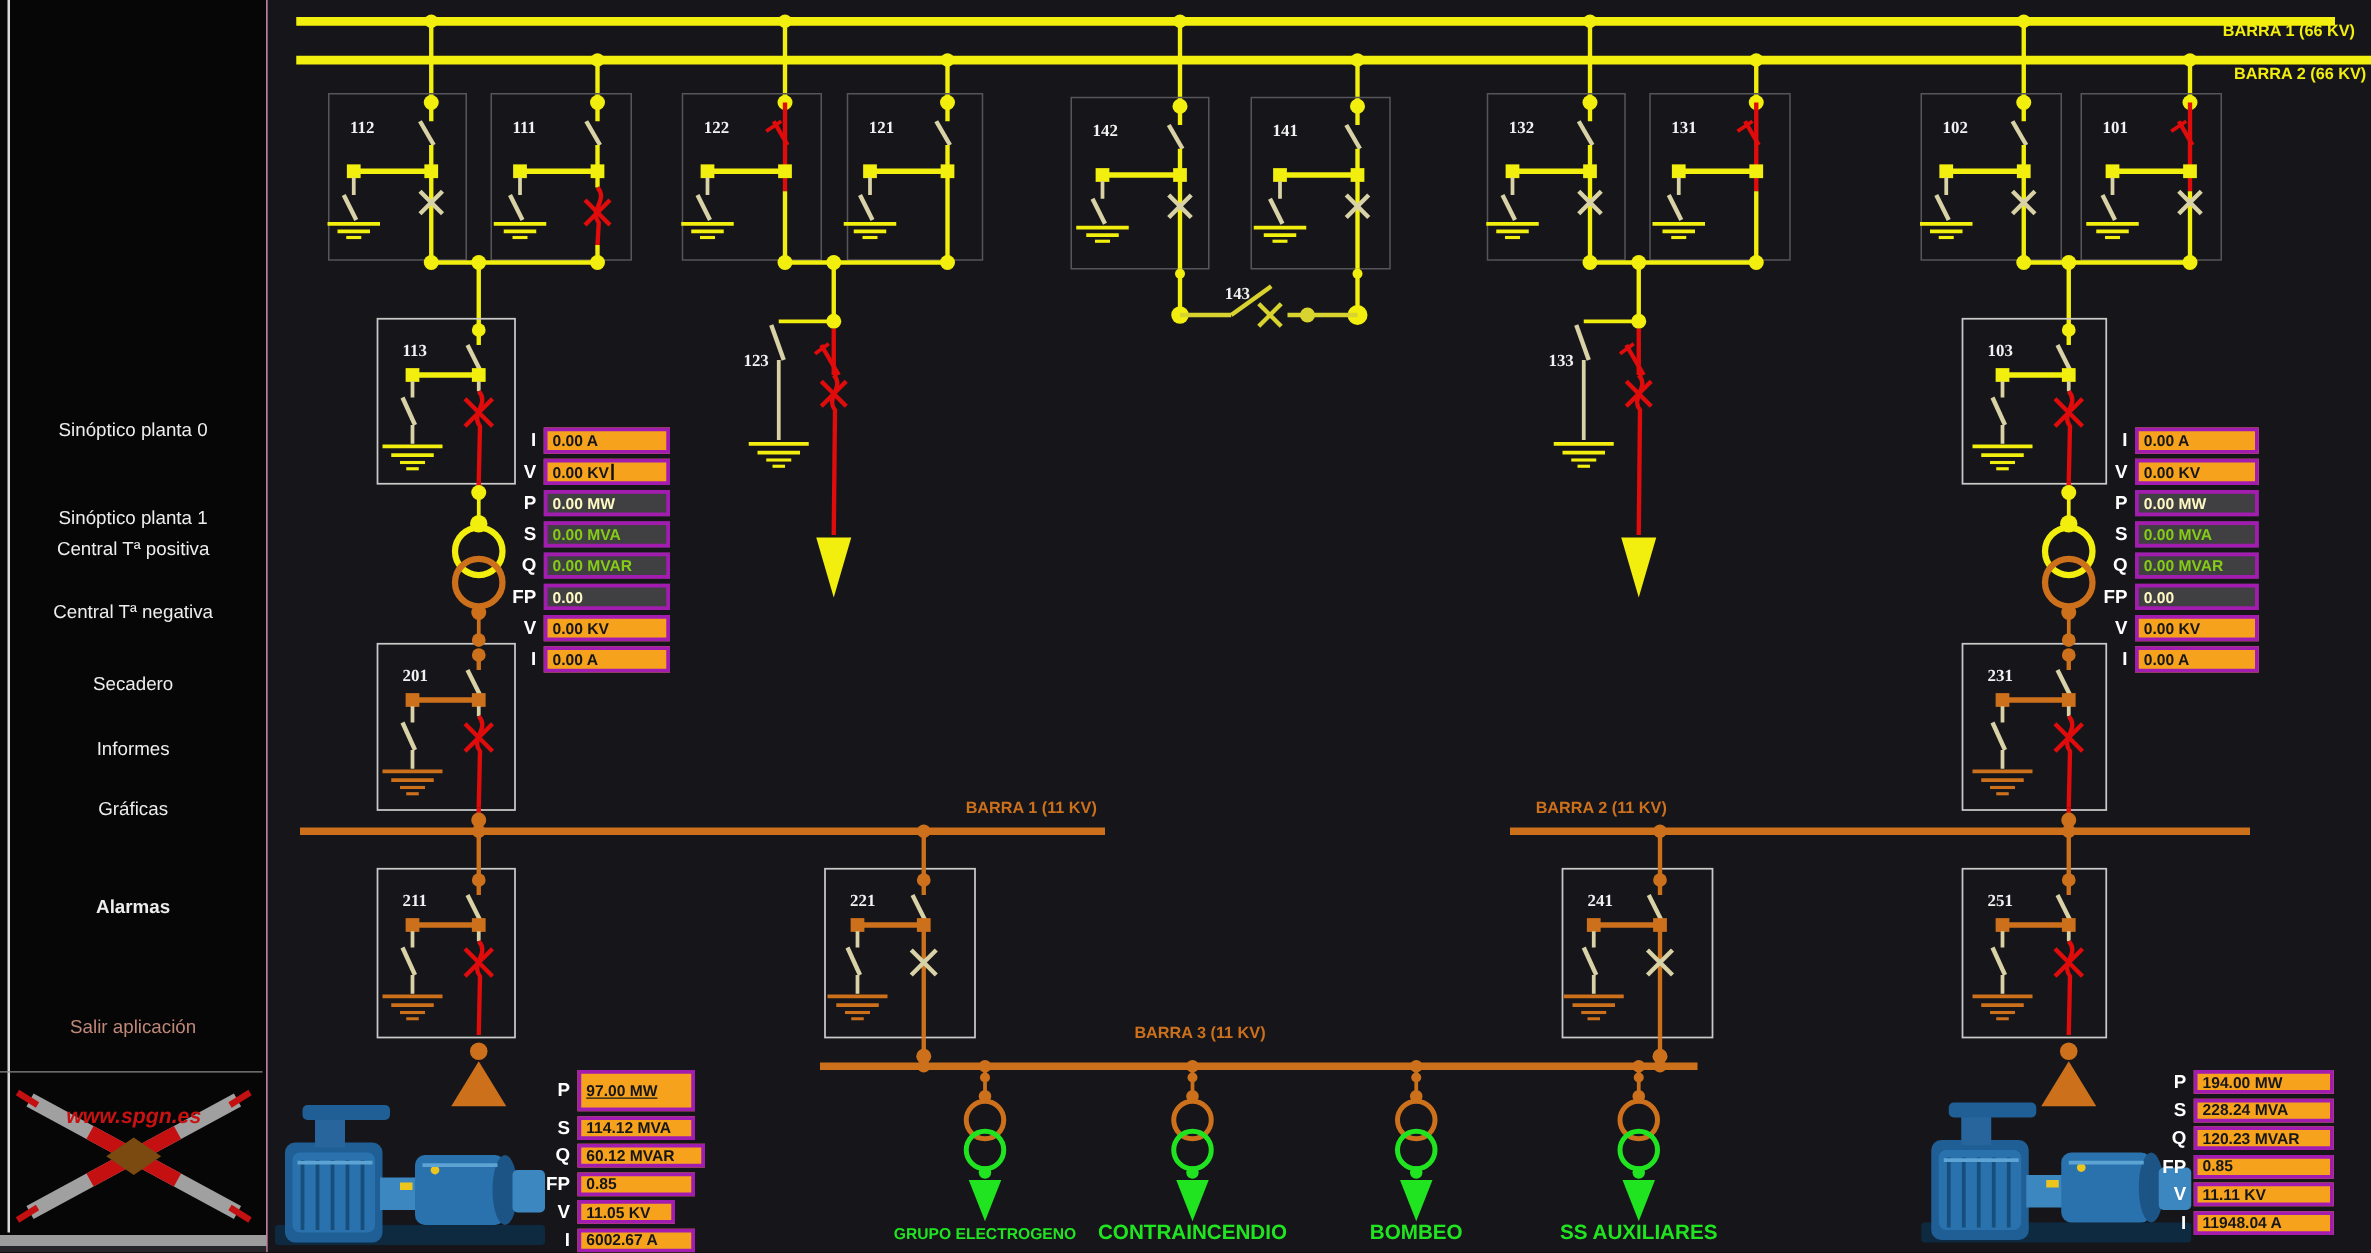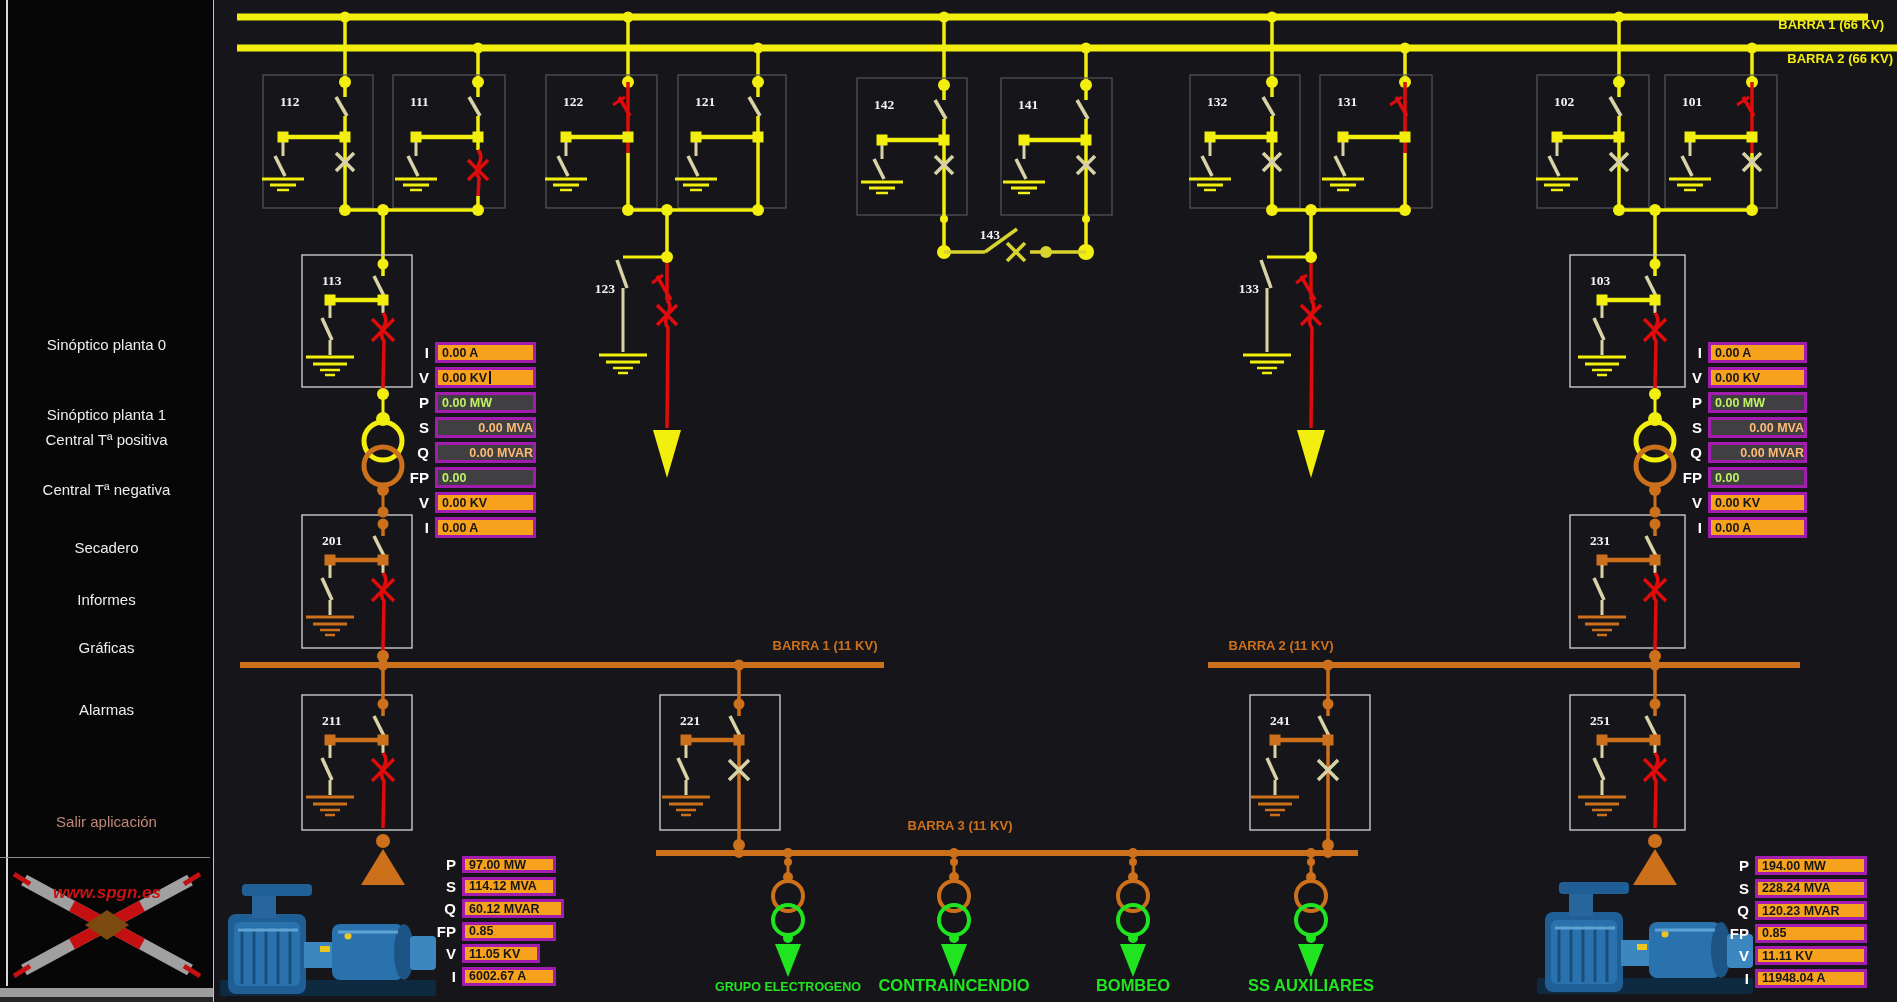--- a/index.html
+++ b/index.html
@@ -16,22 +16,22 @@
   #logo-strip{position:absolute;left:0;top:988px;width:213px;height:9px;background:#9c9c9c;}
   #logo-strip2{position:absolute;left:0;top:997px;width:213px;height:5px;background:#26262a;}
   #logo-topline{position:absolute;left:0;top:857px;width:210px;height:1px;background:#8a8a8a;}
   .mpanel{position:absolute;}
   .mrow{display:flex;align-items:center;}
   .mlabel{color:#ffffff;font-weight:700;font-size:15px;text-align:right;margin-right:6px;
           font-family:"Liberation Sans",sans-serif;}
   .mbox{display:flex;align-items:center;padding-left:4px;font-size:12.5px;font-weight:700;
         box-sizing:border-box;border:3px solid #a21caf;white-space:nowrap;overflow:hidden;}
   .v-orange{background:#f7a21c;color:#161616;}
-  .v-dark-yellow{background:#404042;color:#bef264;}
-  .v-dark-gray{background:#404042;color:#fdba74;justify-content:flex-end;}
+  .v-dark-yellow{background:#404042;color:#fef9c3;}
+  .v-dark-gray{background:#404042;color:#84cc16;}
   .caret{display:inline-block;width:2px;height:13px;background:#111;margin-left:2px;}
 </style>
 </head>
 <body>
 
 <div id="app">
   <svg id="schematic" width="1897" height="1002" viewBox="0 0 1897 1002">
       <line x1="237" y1="17" x2="1868" y2="17" stroke="#f2ee0d" stroke-width="7"></line>
       <line x1="237" y1="48" x2="1897" y2="48" stroke="#f2ee0d" stroke-width="7"></line>
       <text x="1884" y="29" fill="#f2ee0d" font-size="13" font-family="&quot;Liberation Sans&quot;,sans-serif" font-weight="700" text-anchor="end">BARRA 1 (66 KV)</text>
@@ -638,21 +638,21 @@
   <div id="sidebar">
     <div class="sideline"></div>
     <div id="menu">
         <div class="menu-item" style="top: 334px;">Sinóptico planta 0</div>
         <div class="menu-item" style="top: 404px;">Sinóptico planta 1</div>
         <div class="menu-item" style="top: 429px;">Central Tª positiva</div>
         <div class="menu-item" style="top: 479px;">Central Tª negativa</div>
         <div class="menu-item" style="top: 537px;">Secadero</div>
         <div class="menu-item" style="top: 589px;">Informes</div>
         <div class="menu-item" style="top: 637px;">Gráficas</div>
-        <div class="menu-item" style="top: 699px;">Alarmas</div>
+        <div class="menu-item" style="top: 715px; font-weight: bold;">Alarmas</div>
       </div>
     <div id="exit-btn" style="top:811px;">Salir aplicación</div>
     <div id="logo-topline"></div>
     <svg id="logo" width="198" height="120" viewBox="0 0 198 120" style="position:absolute;left:8px;top:866px;">
       <line x1="16" y1="104" x2="182" y2="14" stroke="#a0a0a0" stroke-width="12"></line>
       <line x1="16" y1="14" x2="182" y2="104" stroke="#a0a0a0" stroke-width="12"></line>
       <line x1="64" y1="78" x2="134" y2="40" stroke="#c41010" stroke-width="12"></line>
       <line x1="64" y1="40" x2="134" y2="78" stroke="#c41010" stroke-width="12"></line>
       <polygon points="99,44 121,59 99,74 77,59" fill="#7a4a10"></polygon>
       <line x1="6" y1="110" x2="22" y2="100" stroke="#c41010" stroke-width="5"></line>
@@ -762,21 +762,21 @@
       <div class="mrow" style="margin-bottom: 4px;">
         <span class="mlabel" style="width: 26px;">I</span>
         <div class="mbox v-orange" style="width: 99px; height: 21px;">
           <span>0.00 A</span>
         </div>
       </div>
     </div>
   <div id="panel-leftgen" class="mpanel" style="left: 430px; top: 856px;">
       <div class="mrow" style="margin-bottom: 3.5px;">
         <span class="mlabel" style="width: 26px;">P</span>
-        <div class="mbox v-orange" style="width: 94px; height: 17px; text-decoration: underline;">
+        <div class="mbox v-orange" style="width: 94px; height: 33px; text-decoration: underline;">
           <span>97.00 MW</span>
         </div>
       </div>
       <div class="mrow" style="margin-bottom: 3.5px;">
         <span class="mlabel" style="width: 26px;">S</span>
         <div class="mbox v-orange" style="width: 94px; height: 19px;">
           <span>114.12 MVA</span>
         </div>
       </div>
       <div class="mrow" style="margin-bottom: 3.5px;">

